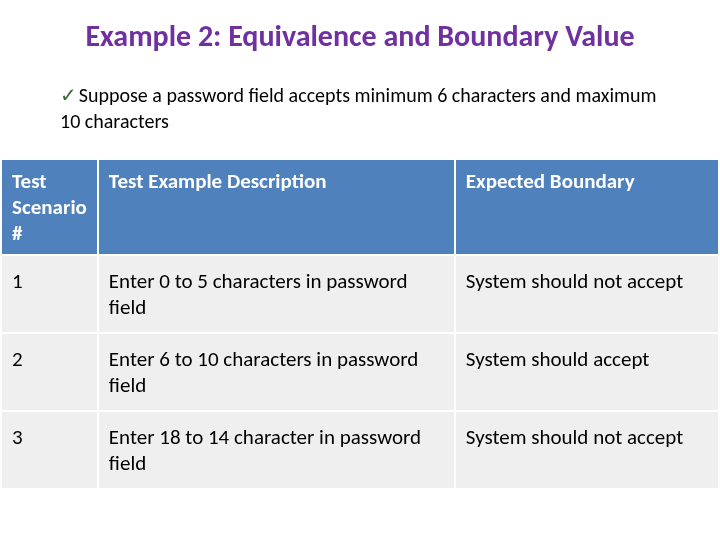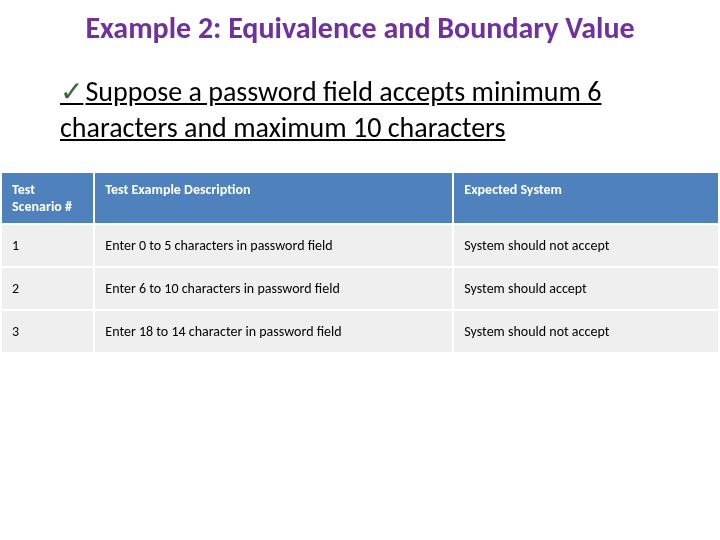--- a/index.html
+++ b/index.html
@@ -6,48 +6,47 @@
   body {
     width: 720px;
     height: 540px;
     background: #fff;
     font-family: Calibri, Arial, sans-serif;
     overflow: hidden;
   }
   .slide {
     width: 100%;
     height: 100%;
-    padding: 10px 0 0 0;
+    padding: 18px 0 0 0;
   }
   .title {
     color: #7030a0;
     font-size: 30px;
     font-weight: bold;
     text-align: center;
     line-height: 1.2;
     padding: 0 40px 20px 40px;
   }
   .bullets {
     padding: 8px 60px 24px 60px;
   }
   .bullet-line {
     color: #000;
-    font-size: 28px;
+    font-size: 20px;
     line-height: 1.3;
-    text-decoration: underline;
   }
   .check {
     color: #3a6a3a;
     font-family: Wingdings, Arial, sans-serif;
     margin-right: 2px;
   }
   table {
     width: 100%;
     border-collapse: collapse;
-    font-size: 14px;
+    font-size: 21px;
   }
   thead th {
     background: #4f81bd;
     color: #fff;
     text-align: left;
     font-weight: bold;
     padding: 8px 10px;
     border: 2px solid #fff;
     vertical-align: top;
   }
@@ -78,21 +77,21 @@
   <table>
     <colgroup>
       <col class="col-num">
         <col class="col-desc">
         <col class="col-out">
     </colgroup>
     <thead>
       <tr>
         <th>Test Scenario #</th>
         <th>Test Example Description</th>
-        <th>Expected System</th>
+        <th>Expected Boundary</th>
       </tr>
     </thead>
     <tbody>
       <tr>
         <td>1</td>
         <td>Enter 0 to 5 characters in password field</td>
         <td>System should not accept</td>
       </tr>
       <tr>
         <td>2</td>

